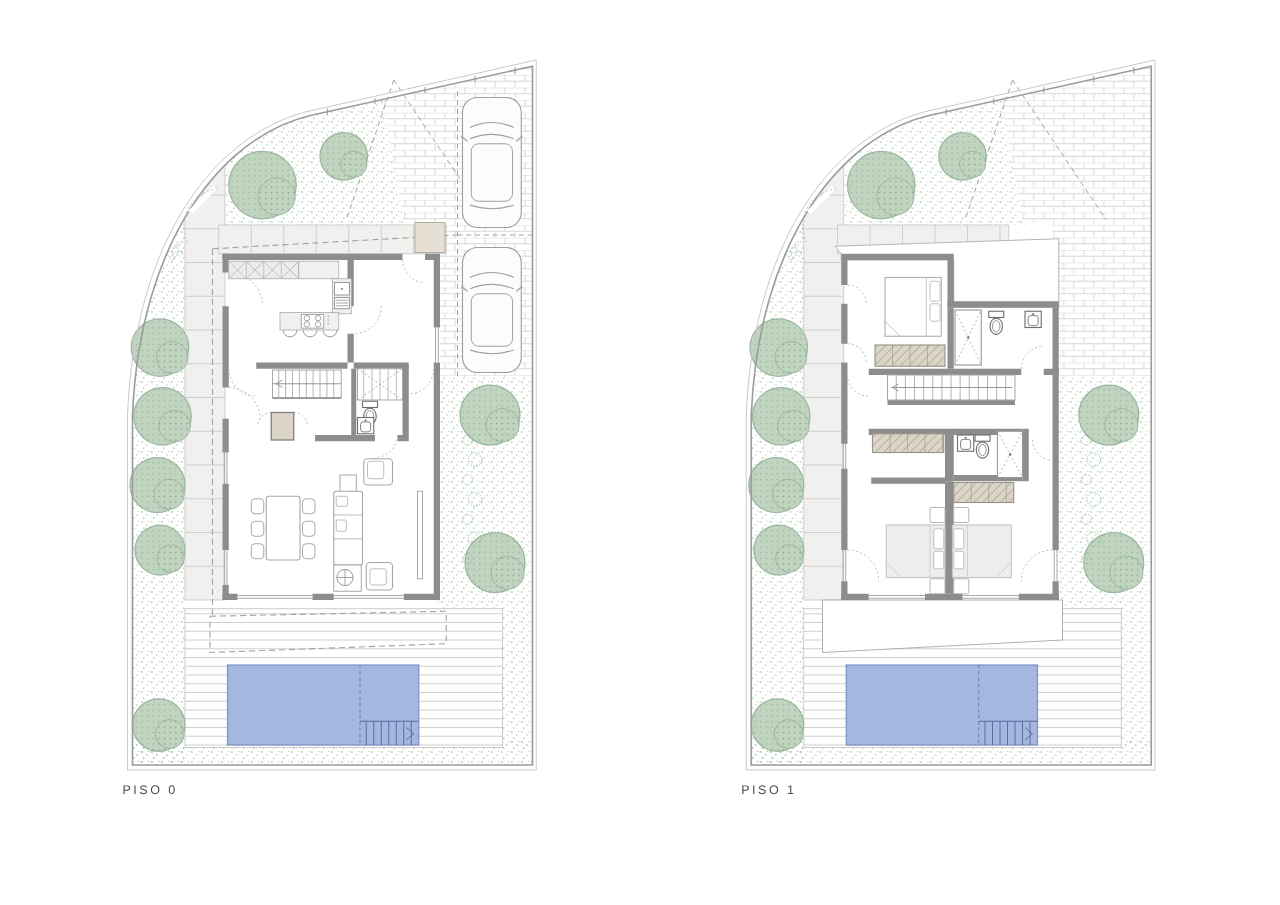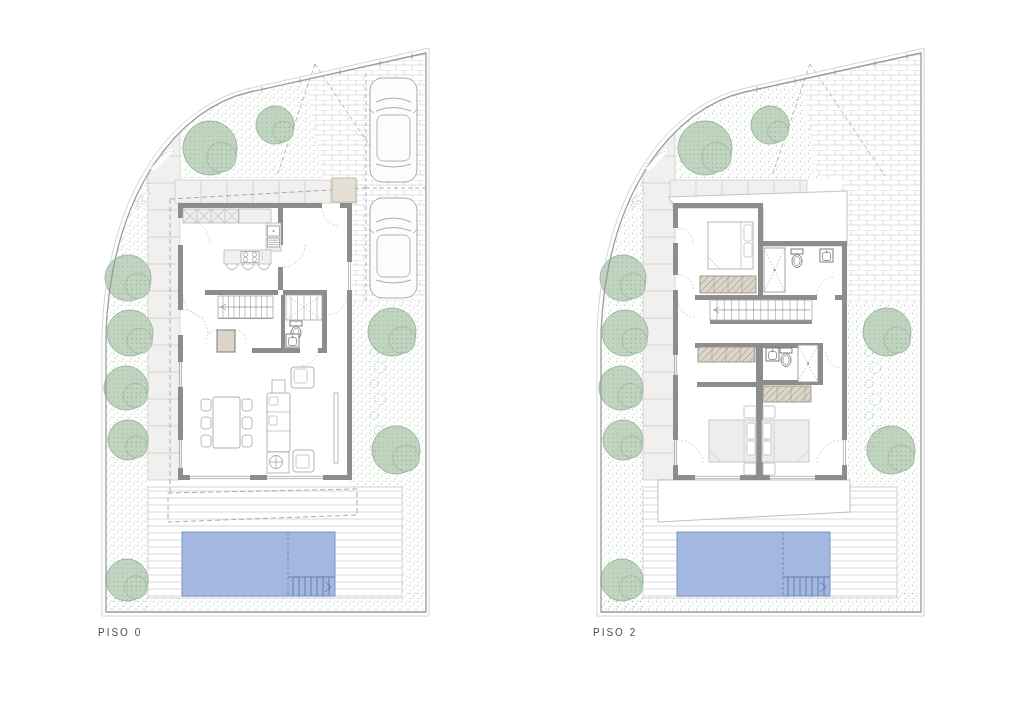--- a/index.html
+++ b/index.html
@@ -728,14 +728,14 @@
           <g>
             <rect x="268" y="406" width="12" height="12" fill="#fff" stroke="#b5b5b5" stroke-width="0.8" rx="1"></rect>
           </g>
           <g>
             <rect x="268" y="463" width="12" height="12" fill="#fff" stroke="#b5b5b5" stroke-width="0.8" rx="1"></rect>
           </g>
         </g>
       </g>
     </svg>
   <div class="floor-label" id="label-piso-0">PISO 0</div>
-  <div class="floor-label" id="label-piso-1">PISO 2</div>
+  <div class="floor-label" id="label-piso-1">PISO 1</div>
 </div>
 
 </body></html>

